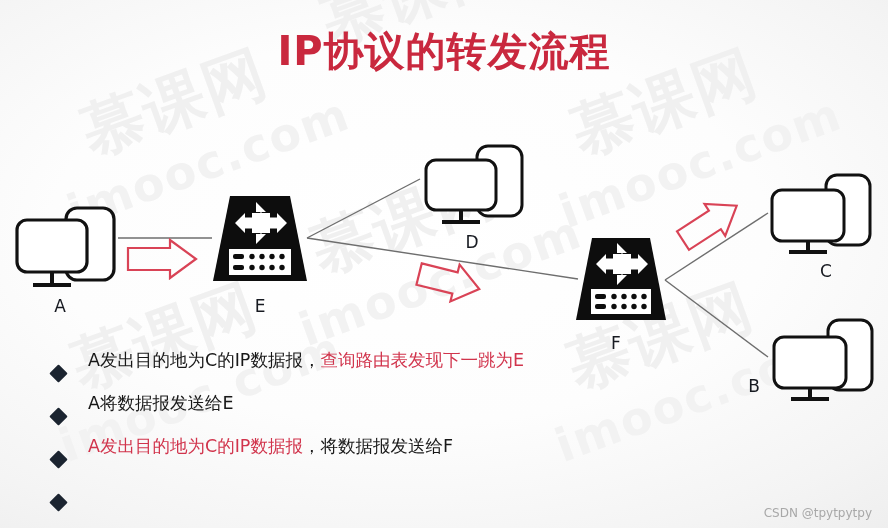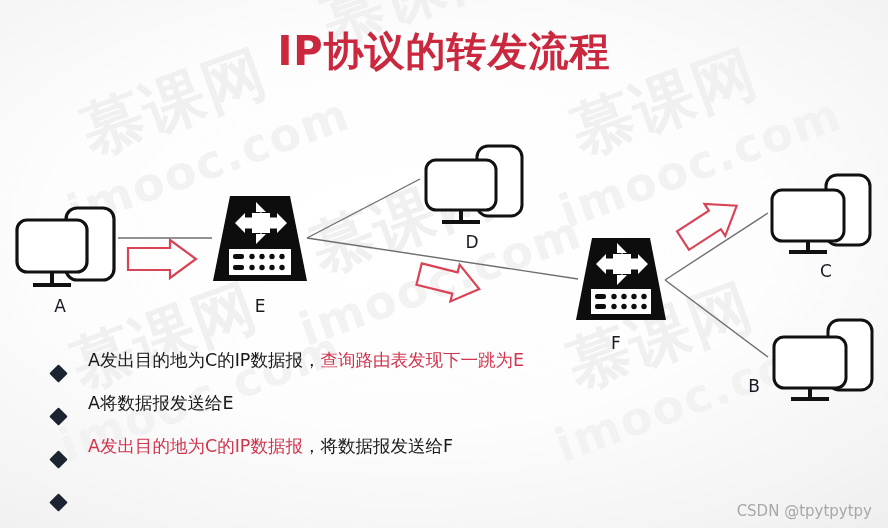--- a/index.html
+++ b/index.html
@@ -70,21 +70,21 @@
     margin-left:88px;
     font-size:17.5px;
     color:#181818;
     line-height:1;
     white-space:nowrap;
   }
   .hl{color:#d1344c;}
   
   #csdn{
     position:absolute;right:16px;bottom:8px;
-    font-size:15px;color:#a8a8a8;
+    font-size:12px;color:#a8a8a8;
     z-index:7;
     font-family:"DejaVu Sans","Liberation Sans",sans-serif;
   }
 </style>
 </head>
 <body>
 
 <div id="stage">
 
   <div id="watermark">

